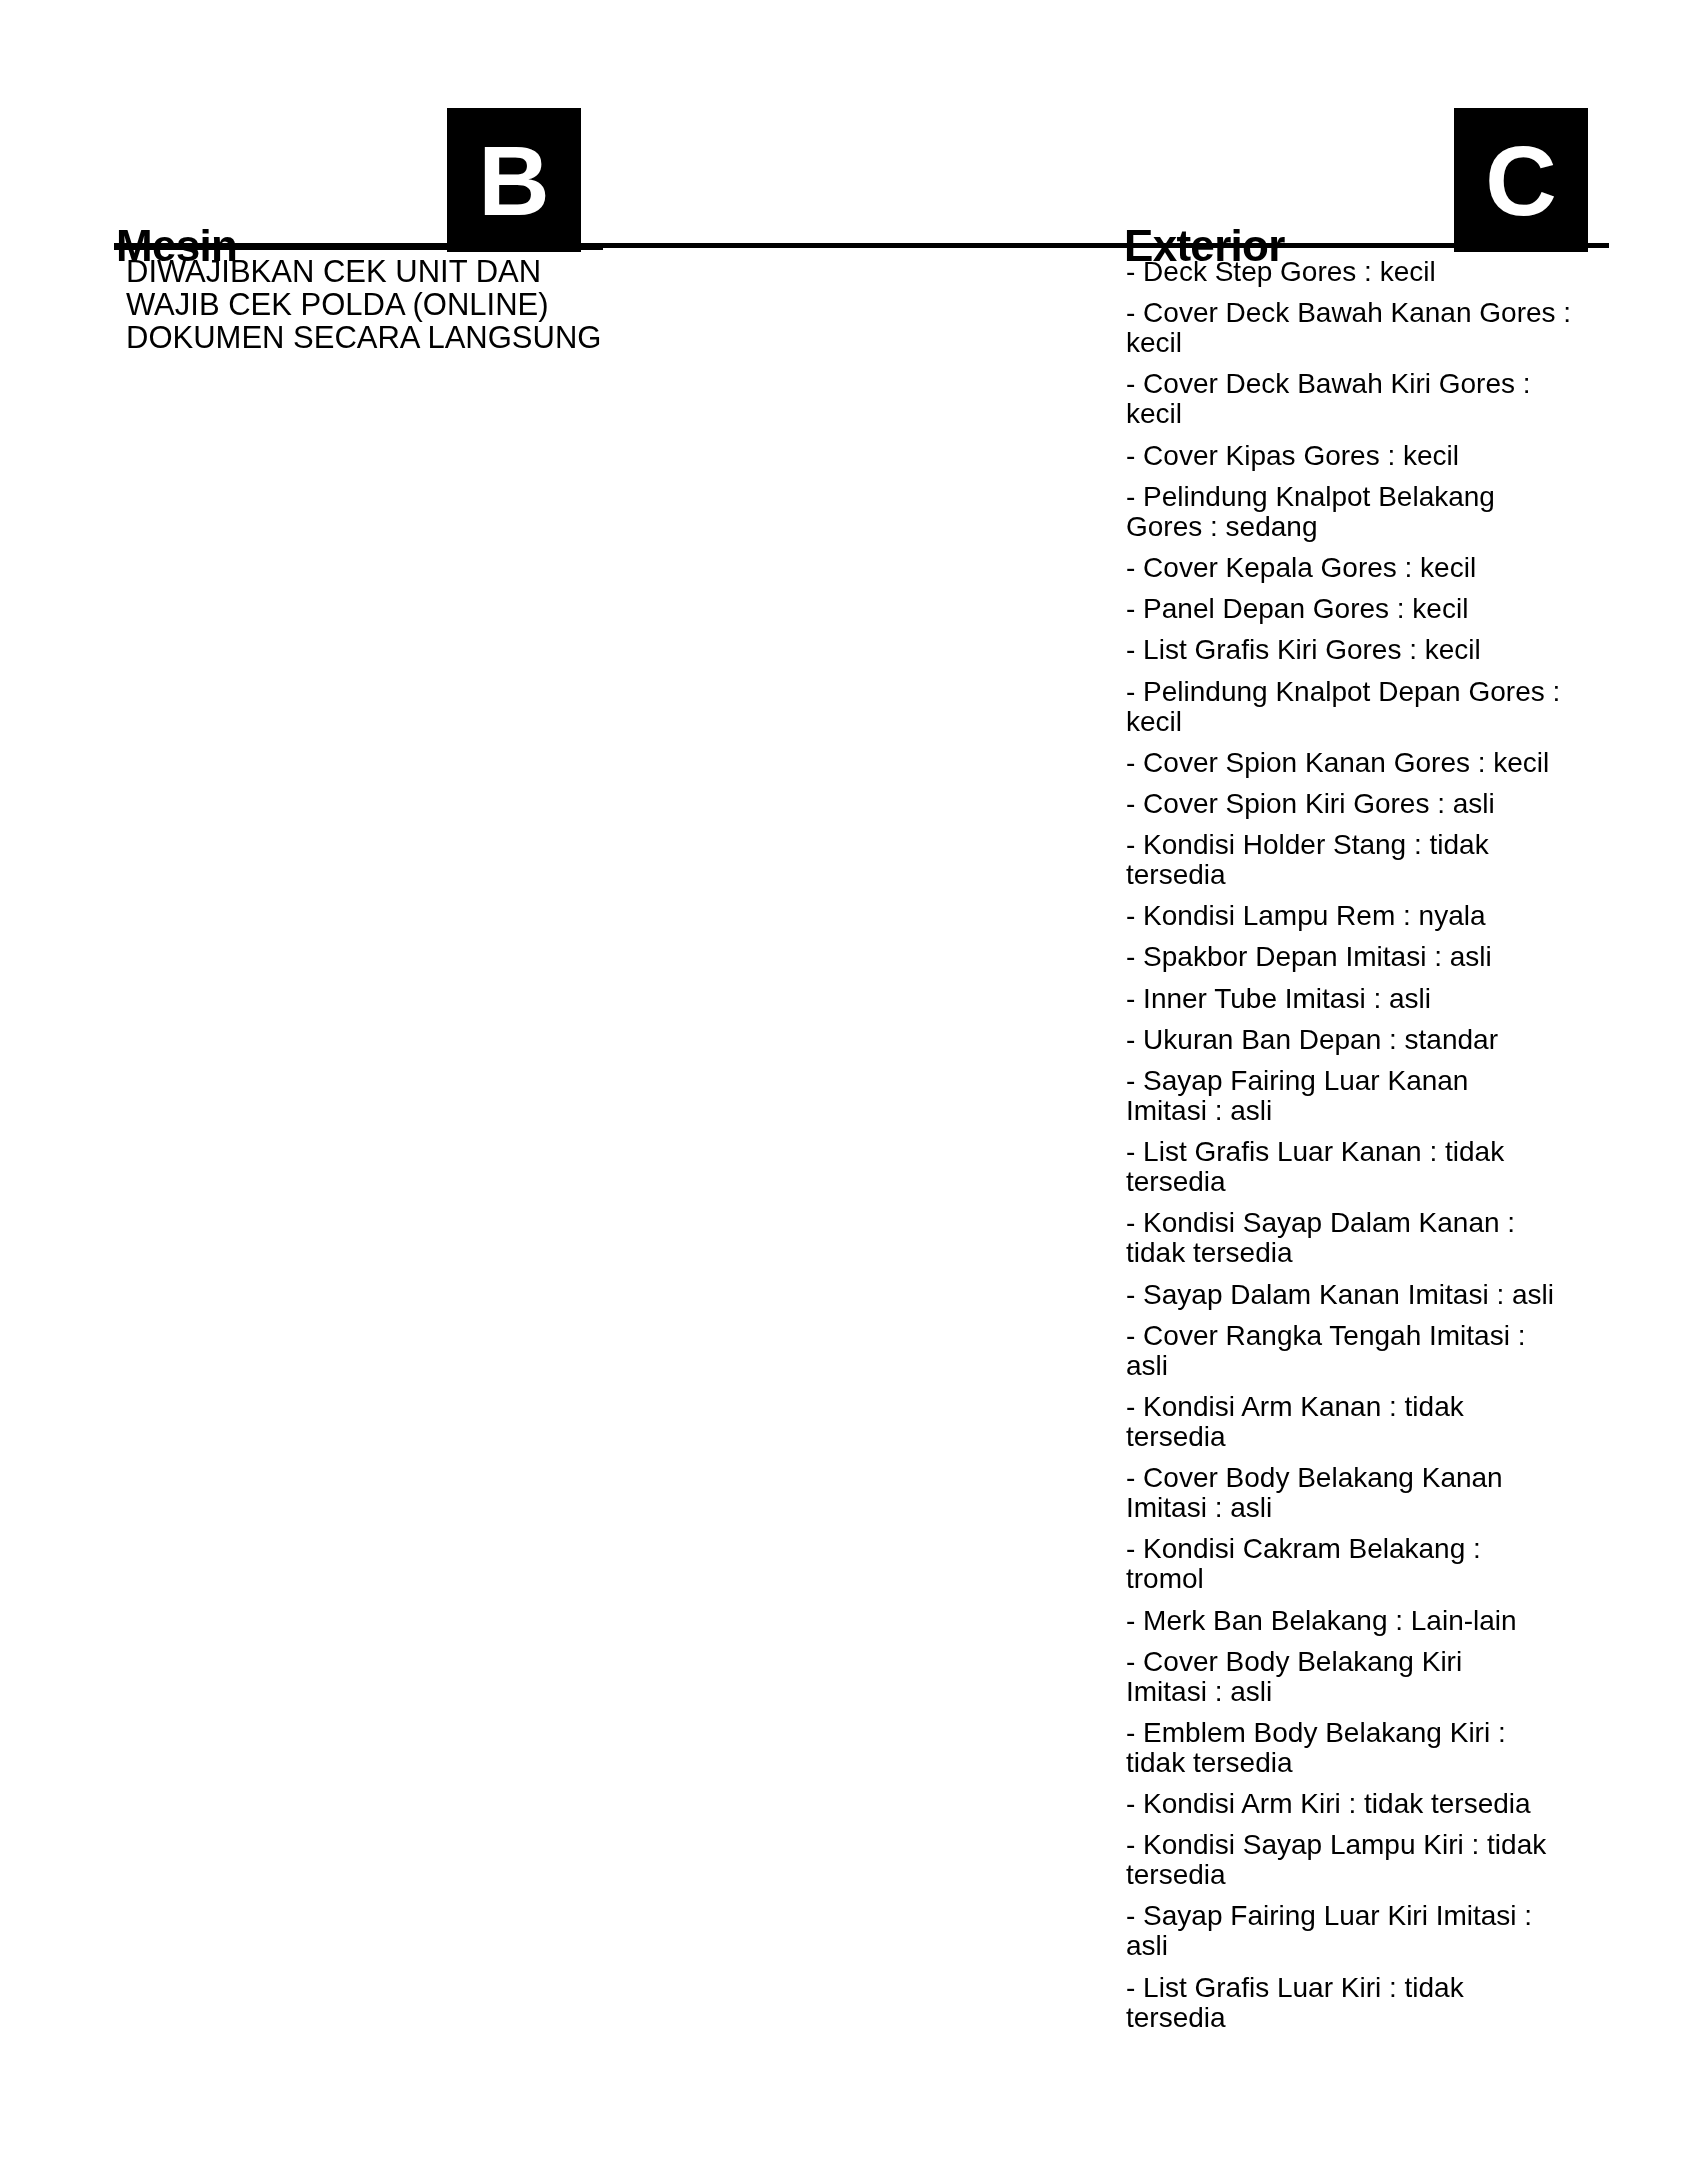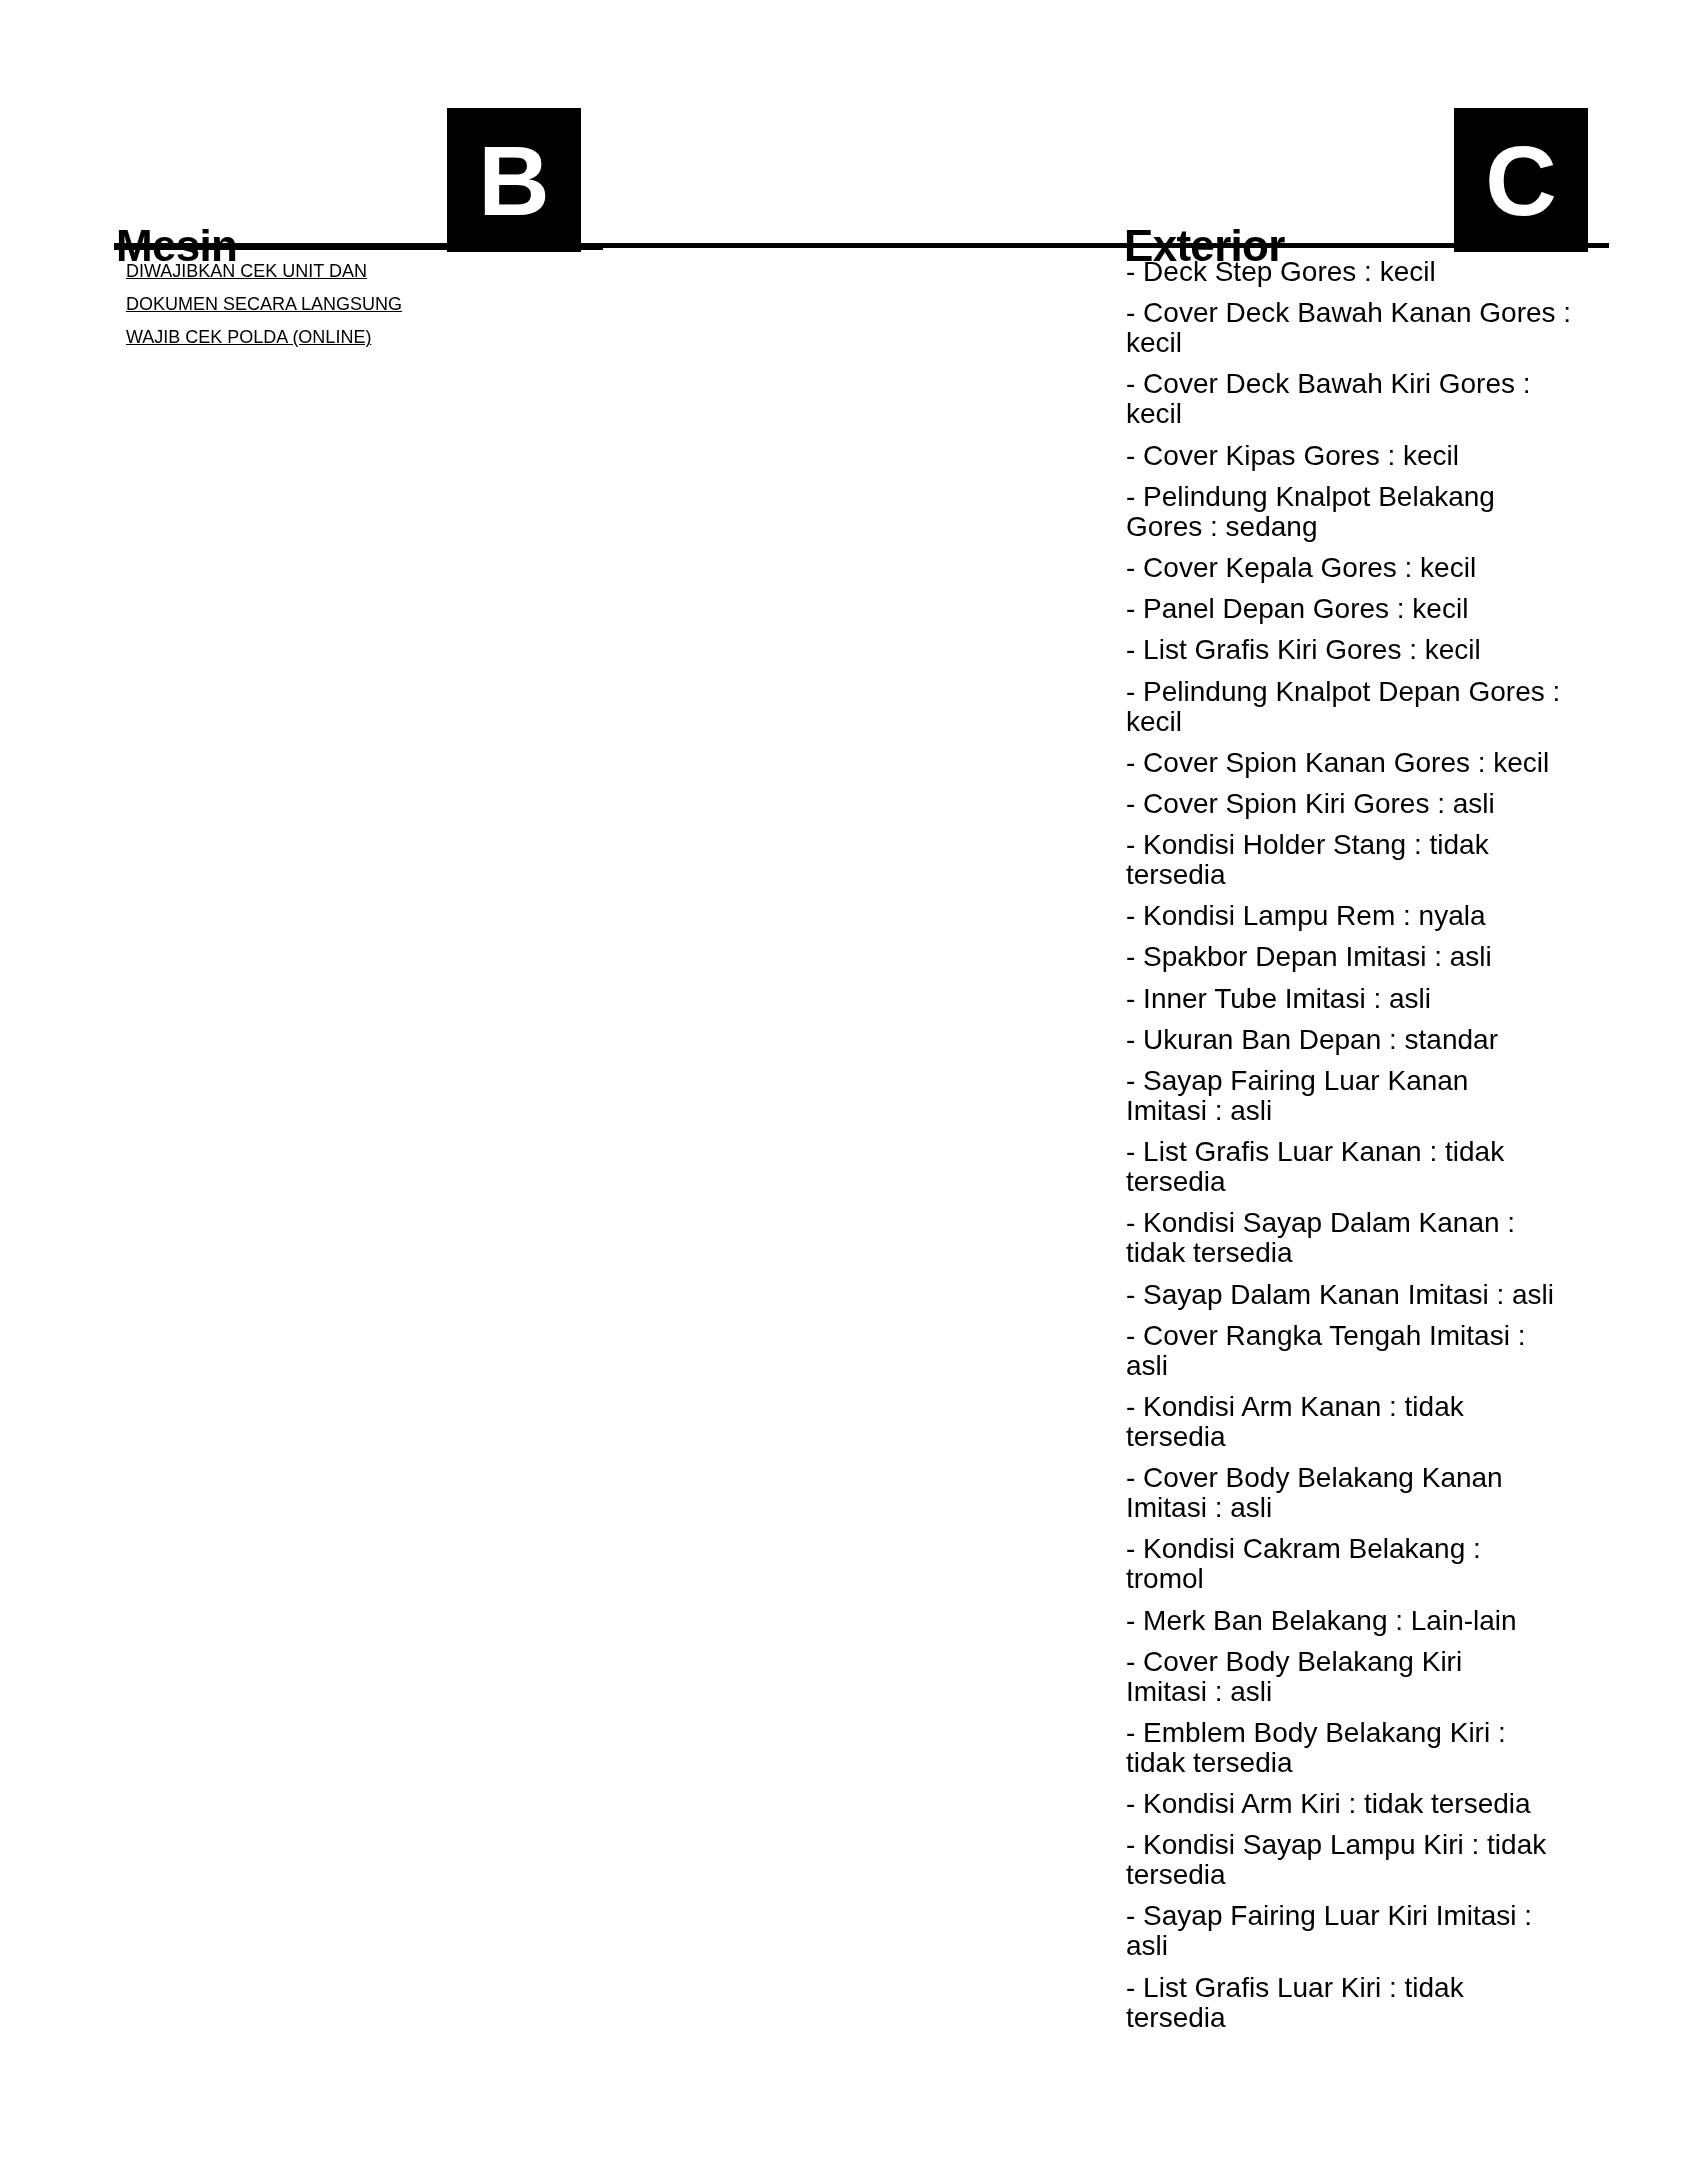--- a/index.html
+++ b/index.html
@@ -24,21 +24,21 @@
     display:flex;align-items:center;justify-content:center;
     font-size:99px;font-weight:bold;line-height:1;
   }
   #b-box{left:447px;}
   #c-box{left:1454px;}
   .rule{position:absolute;background:#000000;}
   #rule-left{left:114px;top:243px;width:489px;height:6.6px;}
   #rule-right{left:603px;top:243px;width:1006px;height:5.3px;}
   #mesin-note{
     position:absolute;left:126px;top:255px;width:450px;
-    font-size:18px;line-height:33px;text-decoration:underline;
+    font-size:31px;line-height:33px;
   }
   #exterior-list{
     position:absolute;left:1126px;top:257px;width:463px;
     font-size:28px;line-height:30px;
   }
   #exterior-list .item{margin-bottom:11.2px;}
   #exterior-list .item-line,
   #mesin-note .note-line{white-space:nowrap;}
 </style>
 </head>
@@ -54,22 +54,22 @@
 
 <div class="badge" id="c-box">
   <span>C</span>
 </div>
 
 <div class="rule" id="rule-left"></div>
 <div class="rule" id="rule-right"></div>
 
 <div id="mesin-note">
     <div class="note-line">DIWAJIBKAN CEK UNIT DAN</div>
+    <div class="note-line">WAJIB CEK POLDA (ONLINE)</div>
     <div class="note-line">DOKUMEN SECARA LANGSUNG</div>
-    <div class="note-line">WAJIB CEK POLDA (ONLINE)</div>
   </div>
 
 <div id="exterior-list">
     <div class="item">
       <div class="item-line">- Deck Step Gores : kecil</div>
     </div>
     <div class="item">
       <div class="item-line">- Cover Deck Bawah Kanan Gores :</div>
       <div class="item-line">kecil</div>
     </div>

